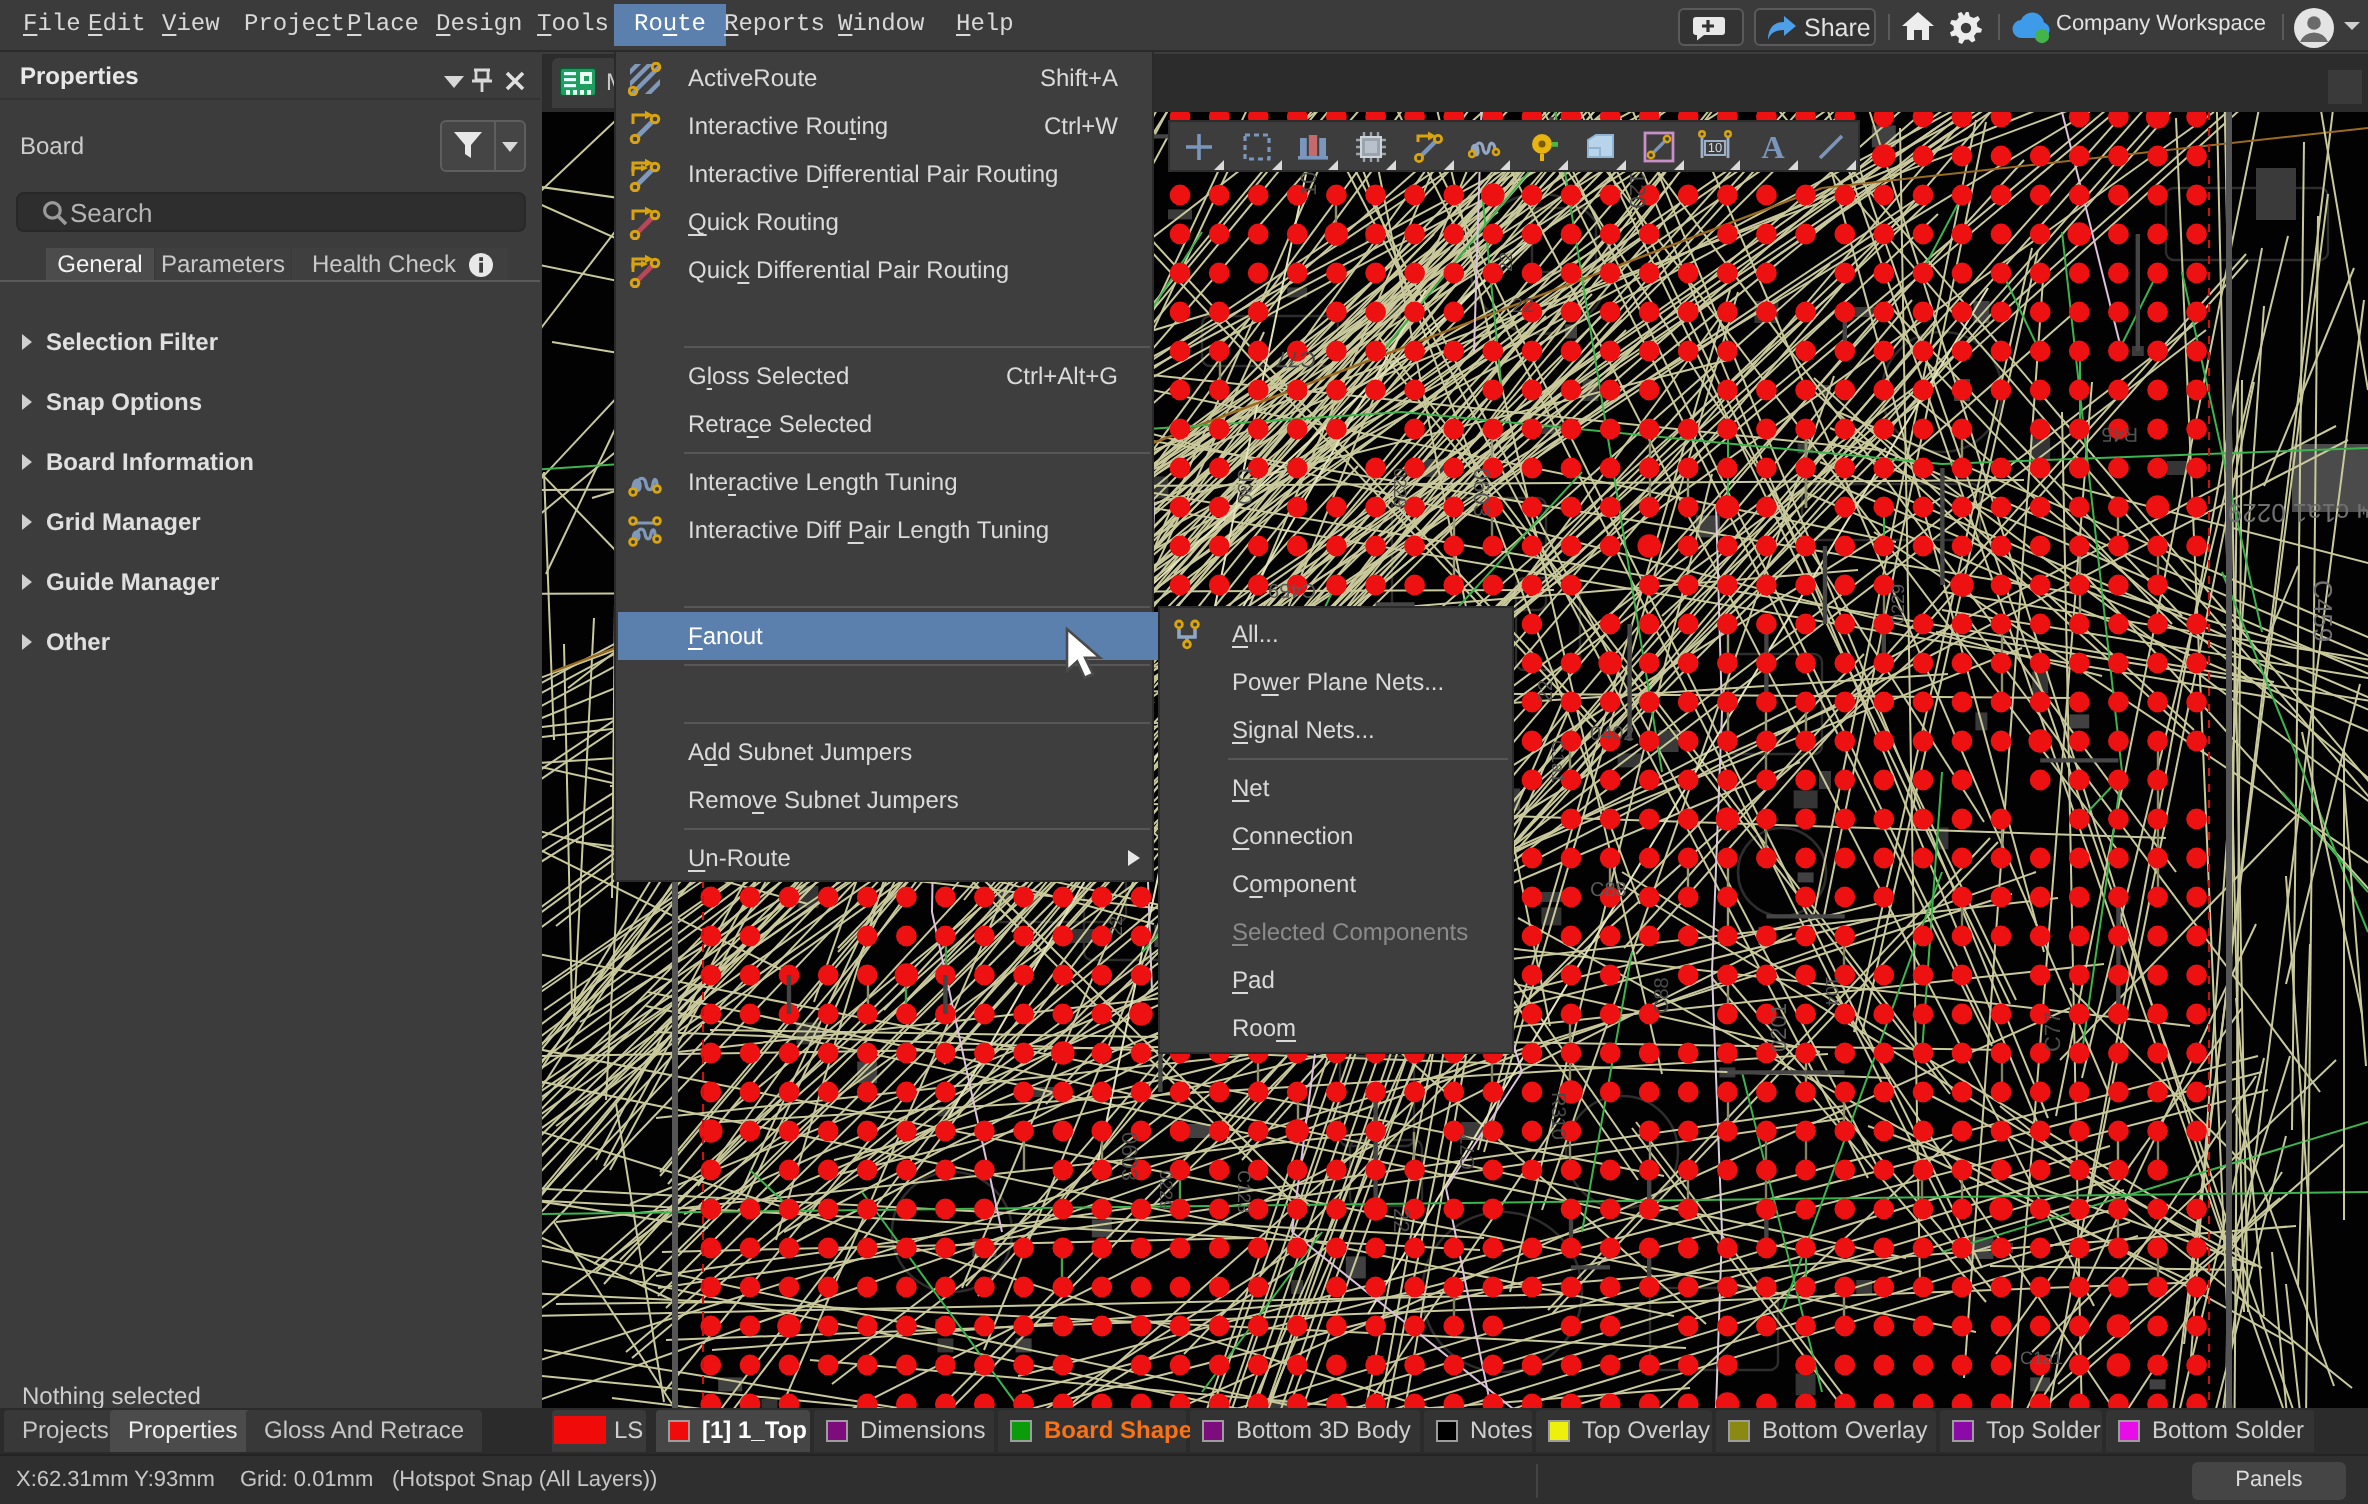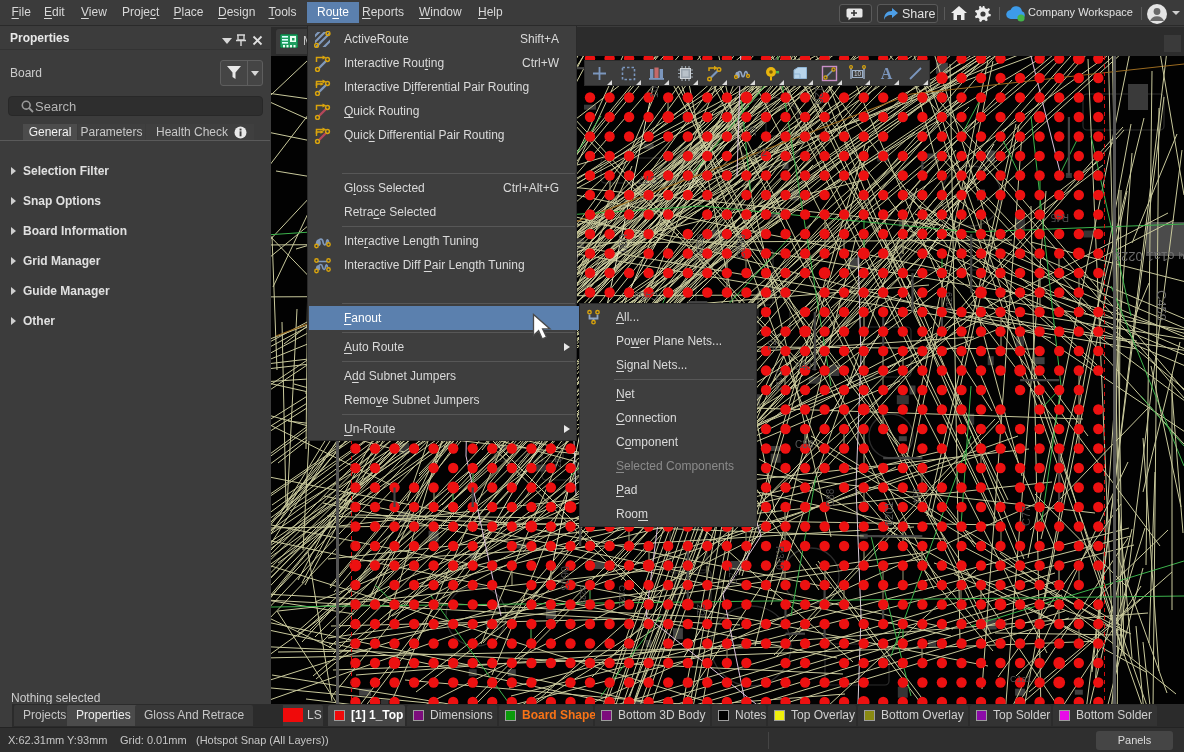--- a/index.html
+++ b/index.html
@@ -1,21 +1,21 @@
 <!DOCTYPE html>
 <html><head>
 <meta charset="utf-8">
 <style>
   * { margin:0; padding:0; box-sizing:border-box; }
   html,body { width:1184px; height:752px; overflow:hidden; background:#3c3c3c;
     font-family:"Liberation Sans", sans-serif; }
   
   #menubar { position:absolute; left:0; top:0; width:1184px; height:26px;
     background:#3b3b3b; border-bottom:1px solid #2a2a2a; color:#d8d8d8; font-size:12px; }
-  #menubar .mi { position:absolute; top:2px; height:21px; line-height:21px; padding:0 10px; }
+  #menubar .mi { position:absolute; top:2px; height:21px; line-height:21px; padding:0 10px;font-family:Liberation Mono, monospace; }
   #menubar .mi.sel { background:#5b80ae; color:#fff; }
   u { text-underline-offset:2px; }
   
   #panel { position:absolute; left:0; top:27px; width:270px; height:677px; background:#3c3c3c; }
   #panel .hdr { position:absolute; left:0; top:0; width:270px; height:23px; border-bottom:1px solid #333; }
   #panel .hdr .t { position:absolute; left:10px; top:4px; font-size:12px; font-weight:bold; color:#e8e8e8; }
   #board-lbl { position:absolute; left:10px; top:39px; font-size:12px; color:#cccccc; }
   #filterbtn { position:absolute; left:220px; top:33px; width:43px; height:26px;
     background:#454545; border:1px solid #5e5e5e; border-radius:3px; }
   #filterbtn .dv { position:absolute; left:26px; top:0; width:1px; height:24px; background:#5e5e5e; }
@@ -24,21 +24,21 @@
   #searchbox .ph { position:absolute; left:30px; top:2px; font-size:13px; color:#b4b4b4; }
   .ptab { position:absolute; top:97px; height:17px; font-size:12px; color:#c8c8c8;
     background:#3f3f3f; text-align:center; line-height:17px; }
   .ptab.on { background:#4c4c4c; color:#f2f2f2; }
   #tabline { position:absolute; left:0px; top:113px; width:270px; height:1px; background:#5a5a5a; }
   .sect { position:absolute; left:11px; font-size:12px; font-weight:bold; color:#e0e0e0; }
   .sect .ar { display:inline-block; width:0; height:0; border-left:5px solid #cfcfcf;
     border-top:4px solid transparent; border-bottom:4px solid transparent; margin-right:7px; }
   #nothing { position:absolute; left:11px; top:664px; font-size:12px; color:#cdcdcd; }
   
-  #ptabs { position:absolute; left:12px; top:704px; width:271px; height:23px; background:#2b2b2b; }
+  #ptabs { position:absolute; left:0; top:704px; width:271px; height:23px; background:#2b2b2b; }
   #ptabs .bt { position:absolute; top:1px; height:21px; line-height:21px; font-size:12px;
     color:#c6c6c6; background:#383838; padding:0 9px; border-radius:2px 2px 0 0; }
   #ptabs .bt.on { background:#4b4b4b; color:#ededed; }
   
   #tabstrip { position:absolute; left:271px; top:27px; width:913px; height:29px; background:#2c2c2c; }
   #doctab { position:absolute; left:5px; top:2px; width:145px; height:25px; background:#3c3c3c;
     border-radius:3px 3px 0 0; color:#c8c8c8; font-size:12px; }
   
   #pcb { position:absolute; left:271px; top:56px; width:913px; height:648px; }
   
@@ -2424,24 +2424,20 @@
         <circle cx="14.5" cy="12.5" r="1.7" fill="none" stroke="#d9a40d" stroke-width="1.4"></circle>
       </svg>
       <span class="lbl">Interactive Diff <u>P</u>air Length Tuning</span>
     </div>
 <div class="msep" style="left:34px;top:277px;width:233px;"></div>
 <div class="mrow hl" style="top:280px;width:300px;padding-left:36px;">
       <span class="lbl"><u>F</u>anout</span>
       <span class="subarr" style="right:7px;top:8px;"></span>
     </div>
 <div class="msep" style="left:34px;top:306px;width:233px;"></div>
-<div class="mrow" style="top:309px;width:268px;">
-      <span class="lbl"><u>A</u>uto Route</span>
-      <span class="subarr" style="right:7px;top:8px;"></span>
-    </div>
 <div class="msep" style="left:34px;top:335px;width:233px;"></div>
 <div class="mrow" style="top:338px;width:268px;">
       <span class="lbl">A<u>d</u>d Subnet Jumpers</span>
     </div>
 <div class="mrow" style="top:362px;width:268px;">
       <span class="lbl">Remo<u>v</u>e Subnet Jumpers</span>
     </div>
 <div class="msep" style="left:34px;top:388px;width:233px;"></div>
 <div class="mrow" style="top:391px;width:268px;">
       <span class="lbl"><u>U</u>n-Route</span>

